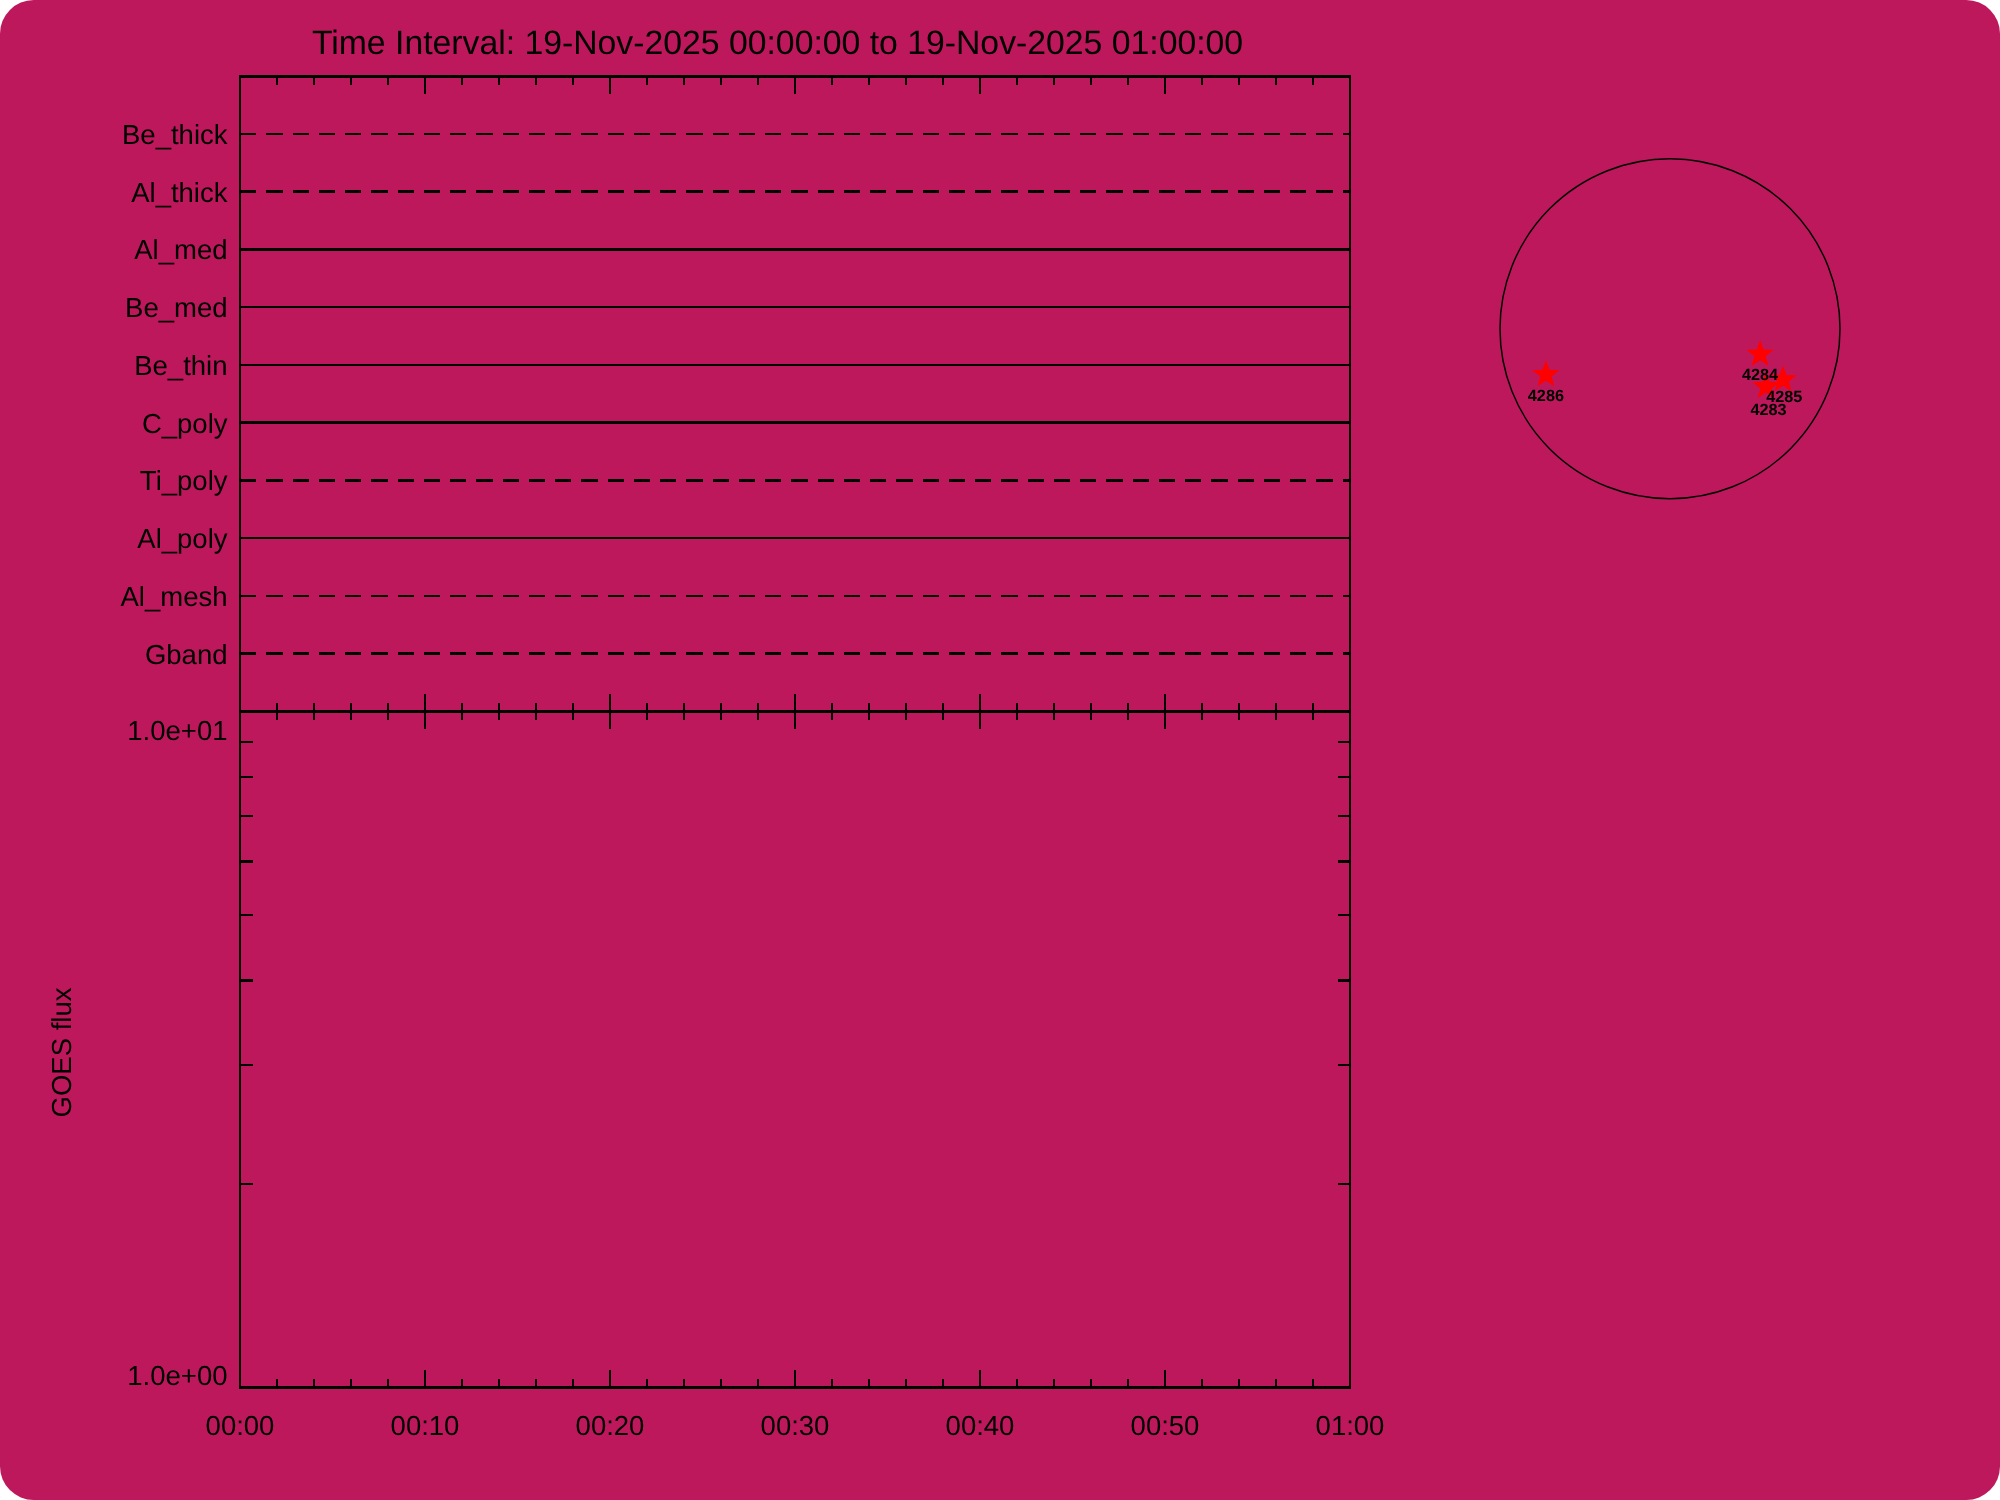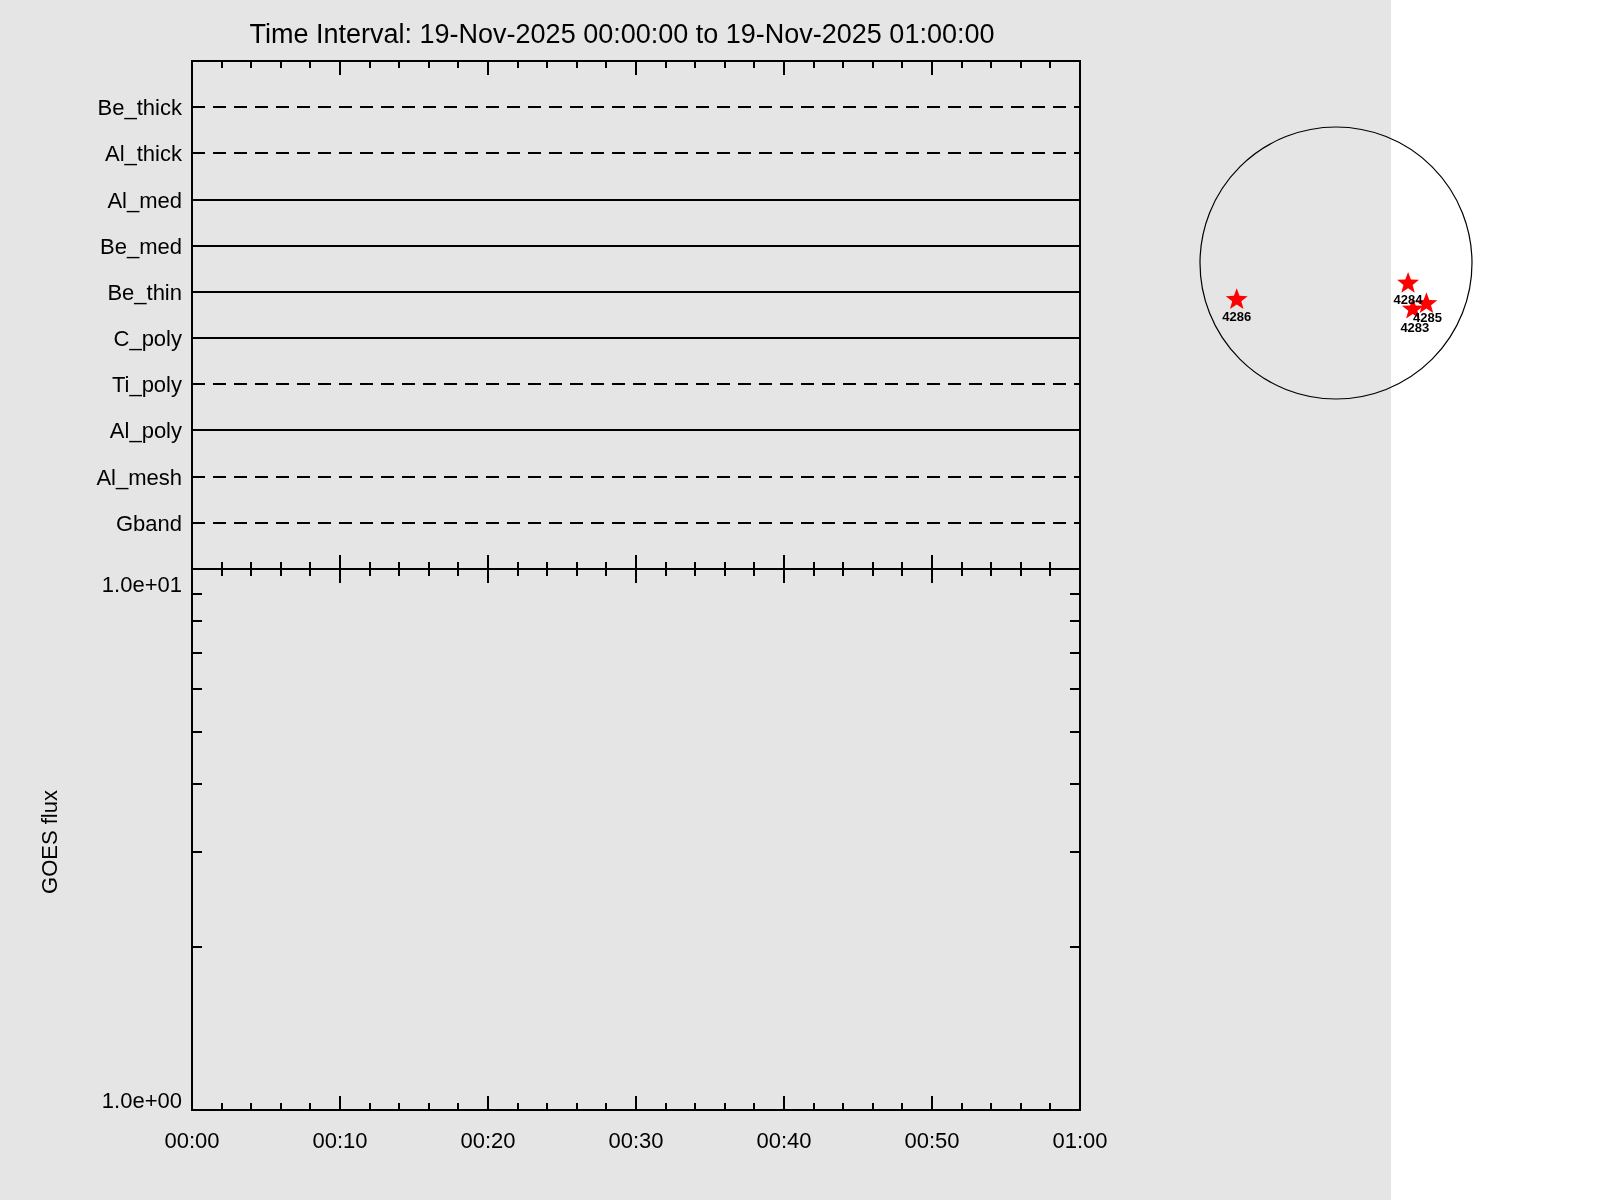--- a/index.html
+++ b/index.html
@@ -1,18 +1,18 @@
 <!DOCTYPE html>
 <html><head>
 <meta charset="utf-8">
 <style>
   html,body{margin:0;padding:0;background:#ffffff;}
   body{width:1600px;height:1200px;overflow:hidden;}
-  .canvas{position:relative;width:1391px;height:1200px;background:#e5e5e5;
-          font-family:"Liberation Sans",sans-serif;}
+  .canvas{position:relative;width:1600px;height:1200px;background:#be185d;
+          font-family:"Liberation Sans",sans-serif;border-radius:27px;}
   svg{position:absolute;left:0;top:0;}
   svg text{fill:#000000;font-family:"Liberation Sans",sans-serif;}
   .title-text{font-size:27px;}
   .axis-text{font-size:22px;}
   .region-label{font-size:13px;font-weight:bold;}
 </style>
 </head>
 <body>
 
 <div class="canvas">

